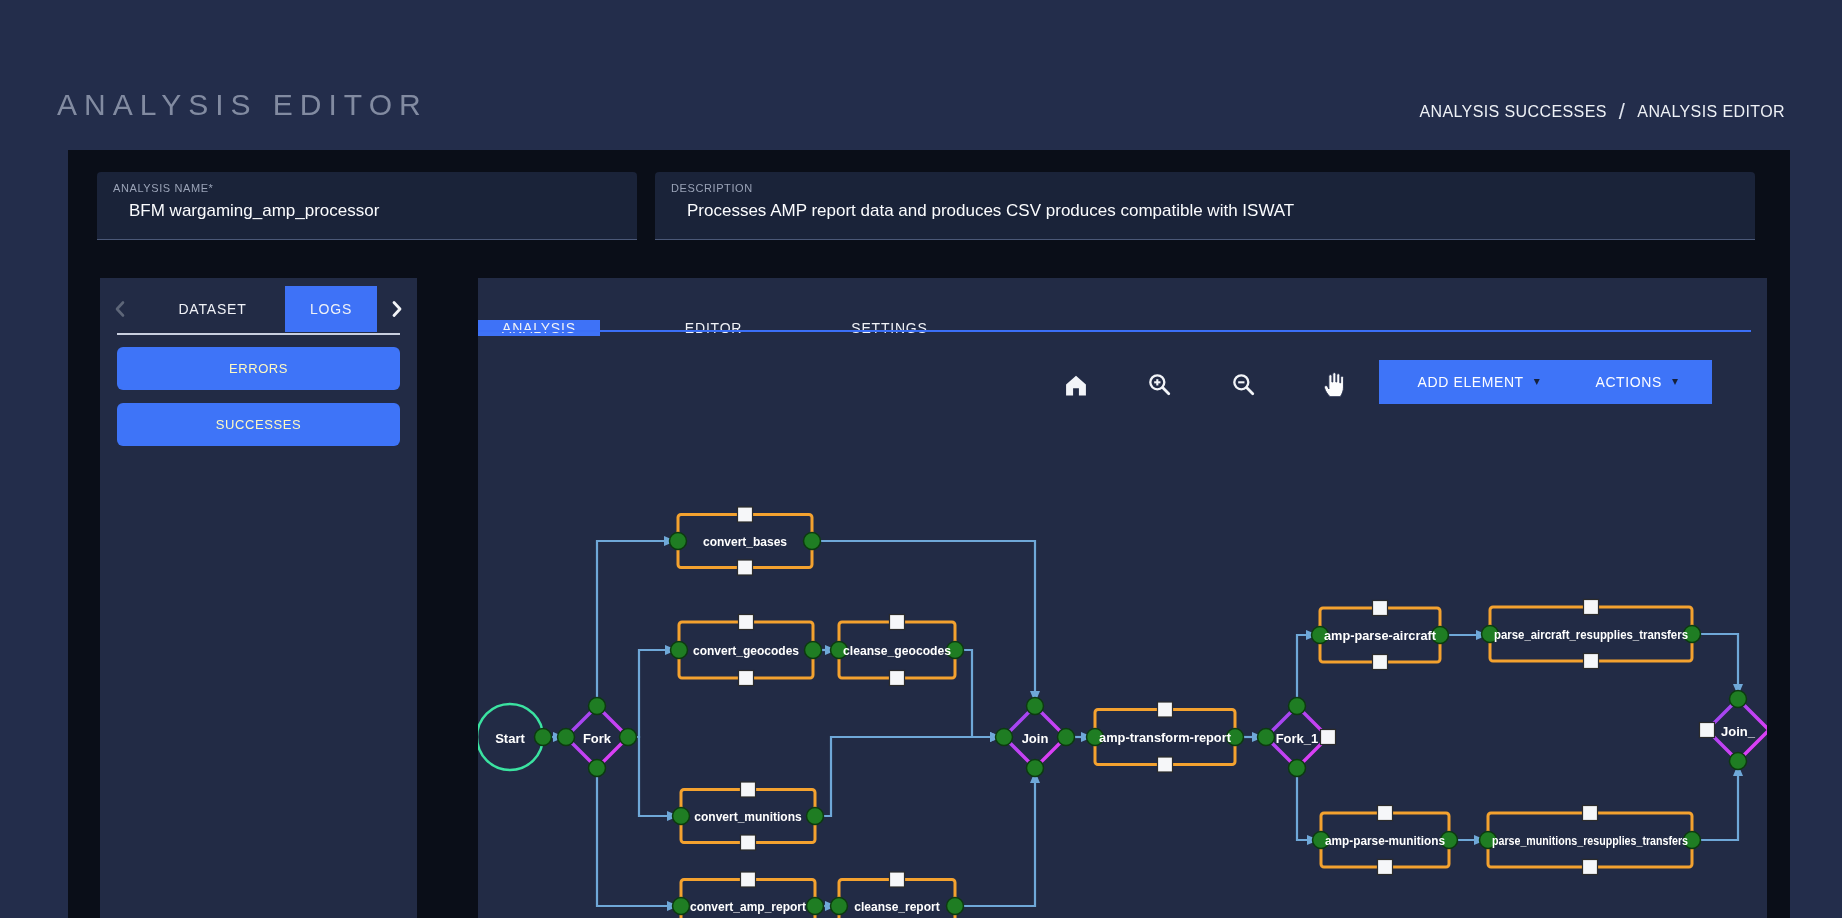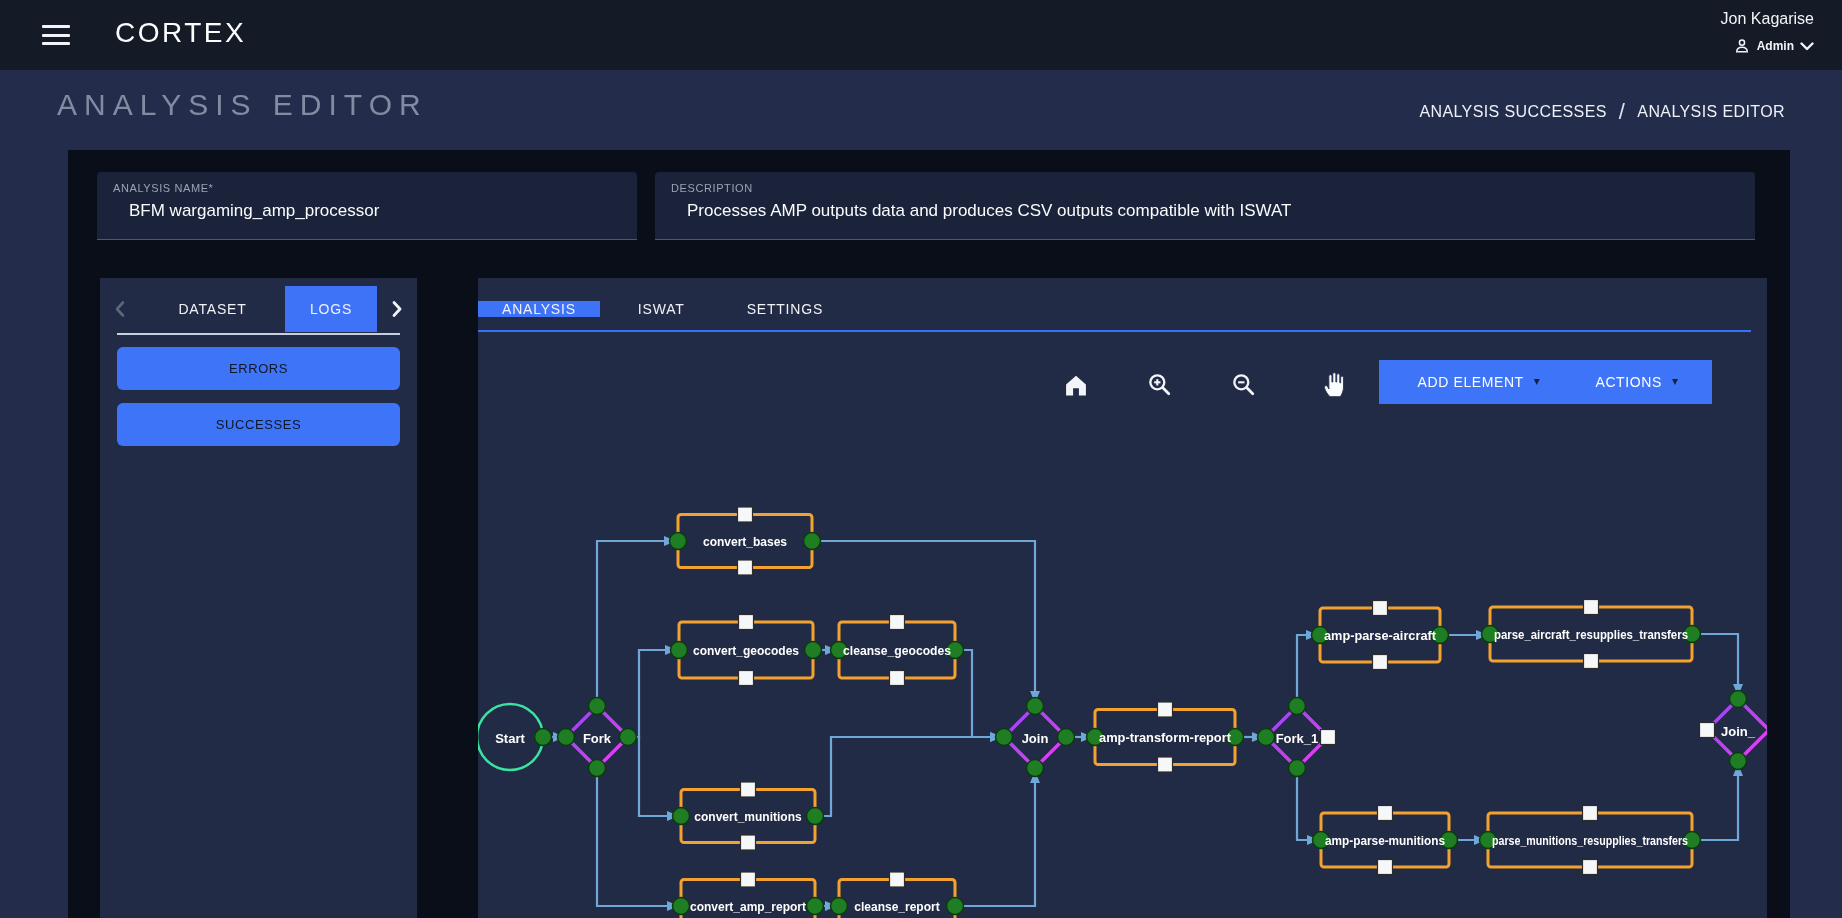--- a/index.html
+++ b/index.html
@@ -37,81 +37,61 @@
   
   .sidebar { position:absolute; left:32px; top:128px; width:317px; height:808px; background:#222b45; }
   .side-tabs { position:absolute; left:0; top:8px; width:317px; height:46px; display:flex; align-items:stretch; }
   .chev { width:40px; display:flex; align-items:center; justify-content:center; cursor:pointer; }
   .side-tab { display:flex; align-items:center; justify-content:center; font-size:14px;
     letter-spacing:0.8px; color:#f0f2f7; cursor:pointer; }
   .side-tab.dataset { flex:1; }
   .side-tab.logs { width:92px; background:#3e72f7; }
   .side-underline { position:absolute; left:17px; top:55px; width:283px; height:2px; background:#c9cfdf; }
   .side-btn { position:absolute; left:17px; width:283px; height:43px; background:#3e74f8;
-    border:none; border-radius:6px; color:#0f172a; font-size:13px; letter-spacing:0.6px;
+    border:none; border-radius:6px; color:#fef9c3; font-size:13px; letter-spacing:0.6px;
     display:flex; align-items:center; justify-content:center; cursor:pointer;
     font-family:"Liberation Sans",sans-serif; }
   
   .main { position:absolute; left:410px; top:128px; width:1289px; height:640px; background:#222b45; }
-  .main-tabs { position:absolute; left:0; top:10px; height:42px; display:flex; align-items:center; }
+  .main-tabs { position:absolute; left:0; top:16px; height:42px; display:flex; align-items:flex-end;gap:47px; }
   .main-tab { display:flex; align-items:center; padding:0 24px; font-size:14px; letter-spacing:0.8px;
     color:#f0f2f7; cursor:pointer; }
   .main-tab.active { background:#3e72f7; }
   .main-tab + .main-tab { margin-left:14px; }
   .main-underline { position:absolute; left:0; top:52px; width:1273px; height:2px; background:#3b6ff7; }
   .tool-icon { position:absolute; top:93px; width:28px; height:28px; cursor:pointer; }
   .tool-btn { position:absolute; top:82px; height:44px; background:#3e74f8; border:none; border-radius:0;
     color:#fdfdff; font-size:14px; letter-spacing:0.6px; display:flex; align-items:center;
     justify-content:center; gap:10px; cursor:pointer; font-family:"Liberation Sans",sans-serif; }
   .tool-btn .caret { color:#16213c; font-size:12px; margin-top:-2px; }
   .diagram-wrap { position:absolute; left:0; top:52px; width:1289px; height:588px; overflow:hidden; }
   svg text { user-select:none; }
 </style>
 </head>
 <body>
 
 <div class="page">
 
-  <div class="navbar">
-    <div class="hamburger">
-      <span></span>
-        <span></span>
-        <span></span>
-    </div>
-    <div class="brand">CORTEX</div>
-    <div class="user-name">Jon Kagarise</div>
-    <div class="user-role">
-      <svg width="18" height="18" viewBox="0 0 24 24">
-        <circle cx="12" cy="7.5" r="3.4" fill="none" stroke="#f2f4f8" stroke-width="2"></circle>
-        <path d="M5 20 C5 15.6 8.3 13.6 12 13.6 C15.7 13.6 19 15.6 19 20" fill="none" stroke="#f2f4f8" stroke-width="2" stroke-linecap="round"></path>
-        <line x1="6.5" y1="19.5" x2="17.5" y2="19.5" stroke="#f2f4f8" stroke-width="2" stroke-linecap="round"></line>
-      </svg>
-      <span class="role-label">Admin</span>
-      <svg width="14" height="9" viewBox="0 0 14 9">
-        <polyline points="1.5,1.5 7,7 12.5,1.5" fill="none" stroke="#f2f4f8" stroke-width="2.4" stroke-linecap="round" stroke-linejoin="round"></polyline>
-      </svg>
-    </div>
-  </div>
 
   <div class="page-title">ANALYSIS EDITOR</div>
   <div class="breadcrumb">
     <span>ANALYSIS SUCCESSES</span>
     <span class="sep">/</span>
     <span>ANALYSIS EDITOR</span>
   </div>
 
   <div class="card">
 
     <div class="field field-name">
       <div class="label">ANALYSIS NAME*</div>
       <div class="value">BFM wargaming_amp_processor</div>
     </div>
     <div class="field field-desc">
       <div class="label">DESCRIPTION</div>
-      <div class="value">Processes AMP outputs data and produces CSV outputs compatible with ISWAT</div>
+      <div class="value">Processes AMP report data and produces CSV produces compatible with ISWAT</div>
     </div>
 
     <div class="sidebar">
       <div class="side-tabs">
         <div class="chev">
           <svg width="12" height="18" viewBox="0 0 12 18">
               <polyline points="9,2.5 3,9 9,15.5" fill="none" stroke="#5d6678" stroke-width="2.6" stroke-linecap="round" stroke-linejoin="round"></polyline>
             </svg>
         </div>
         <div class="side-tab dataset">DATASET</div>
@@ -123,21 +103,21 @@
         </div>
       </div>
       <div class="side-underline"></div>
       <button class="side-btn" style="top:69px">ERRORS</button>
       <button class="side-btn" style="top:125px">SUCCESSES</button>
     </div>
 
     <div class="main">
       <div class="main-tabs">
         <div class="main-tab active">ANALYSIS</div>
-        <div class="main-tab">ISWAT</div>
+        <div class="main-tab">EDITOR</div>
         <div class="main-tab">SETTINGS</div>
       </div>
       <div class="main-underline"></div>
 
       <svg class="tool-icon" style="left:584px" viewBox="0 0 24 24">
         <path d="M3.5 11.5 L12 4 L20.5 11.5 V21 H14.5 V14.8 H9.5 V21 H3.5 Z" fill="#f2f4f8"></path>
       </svg>
       <svg class="tool-icon" style="left:668px" viewBox="0 0 24 24">
         <circle cx="9.7" cy="9.7" r="6" fill="none" stroke="#f2f4f8" stroke-width="2"></circle>
         <line x1="9.7" y1="7" x2="9.7" y2="12.4" stroke="#f2f4f8" stroke-width="1.8"></line>

